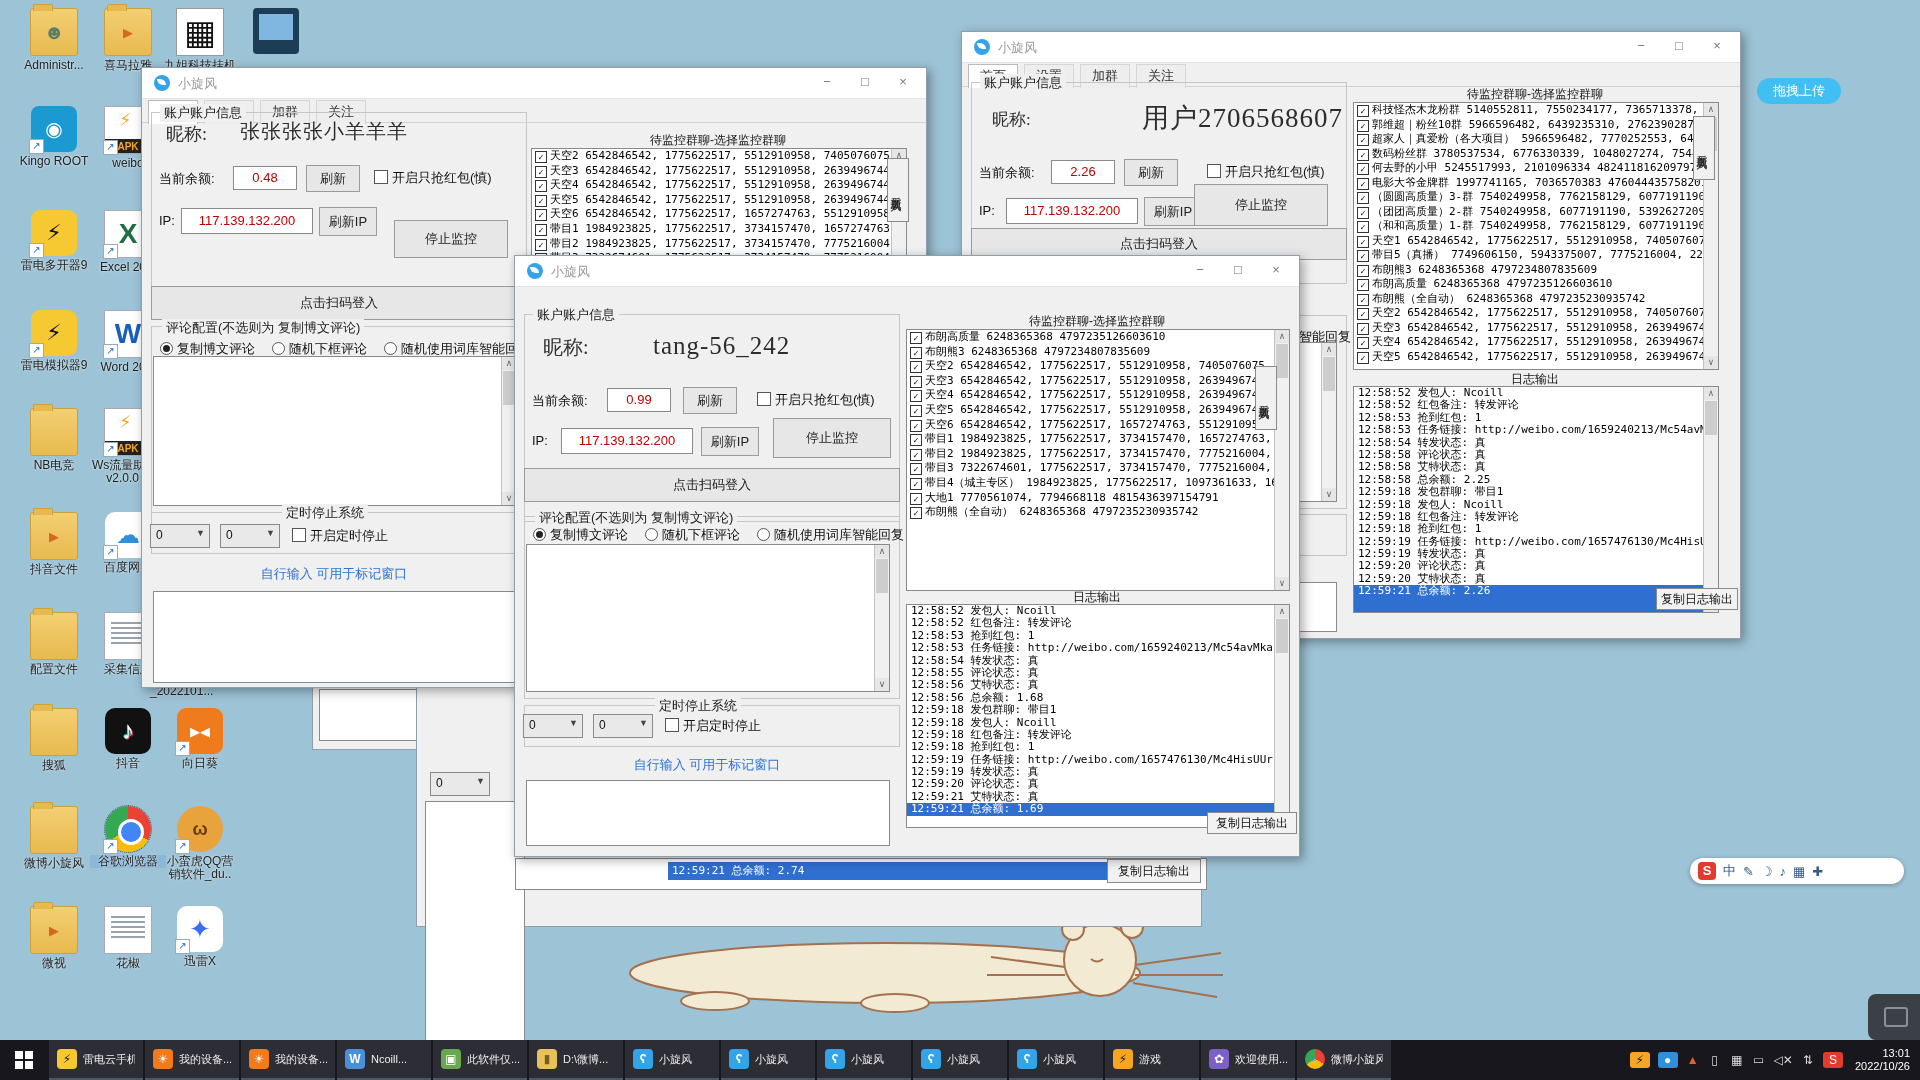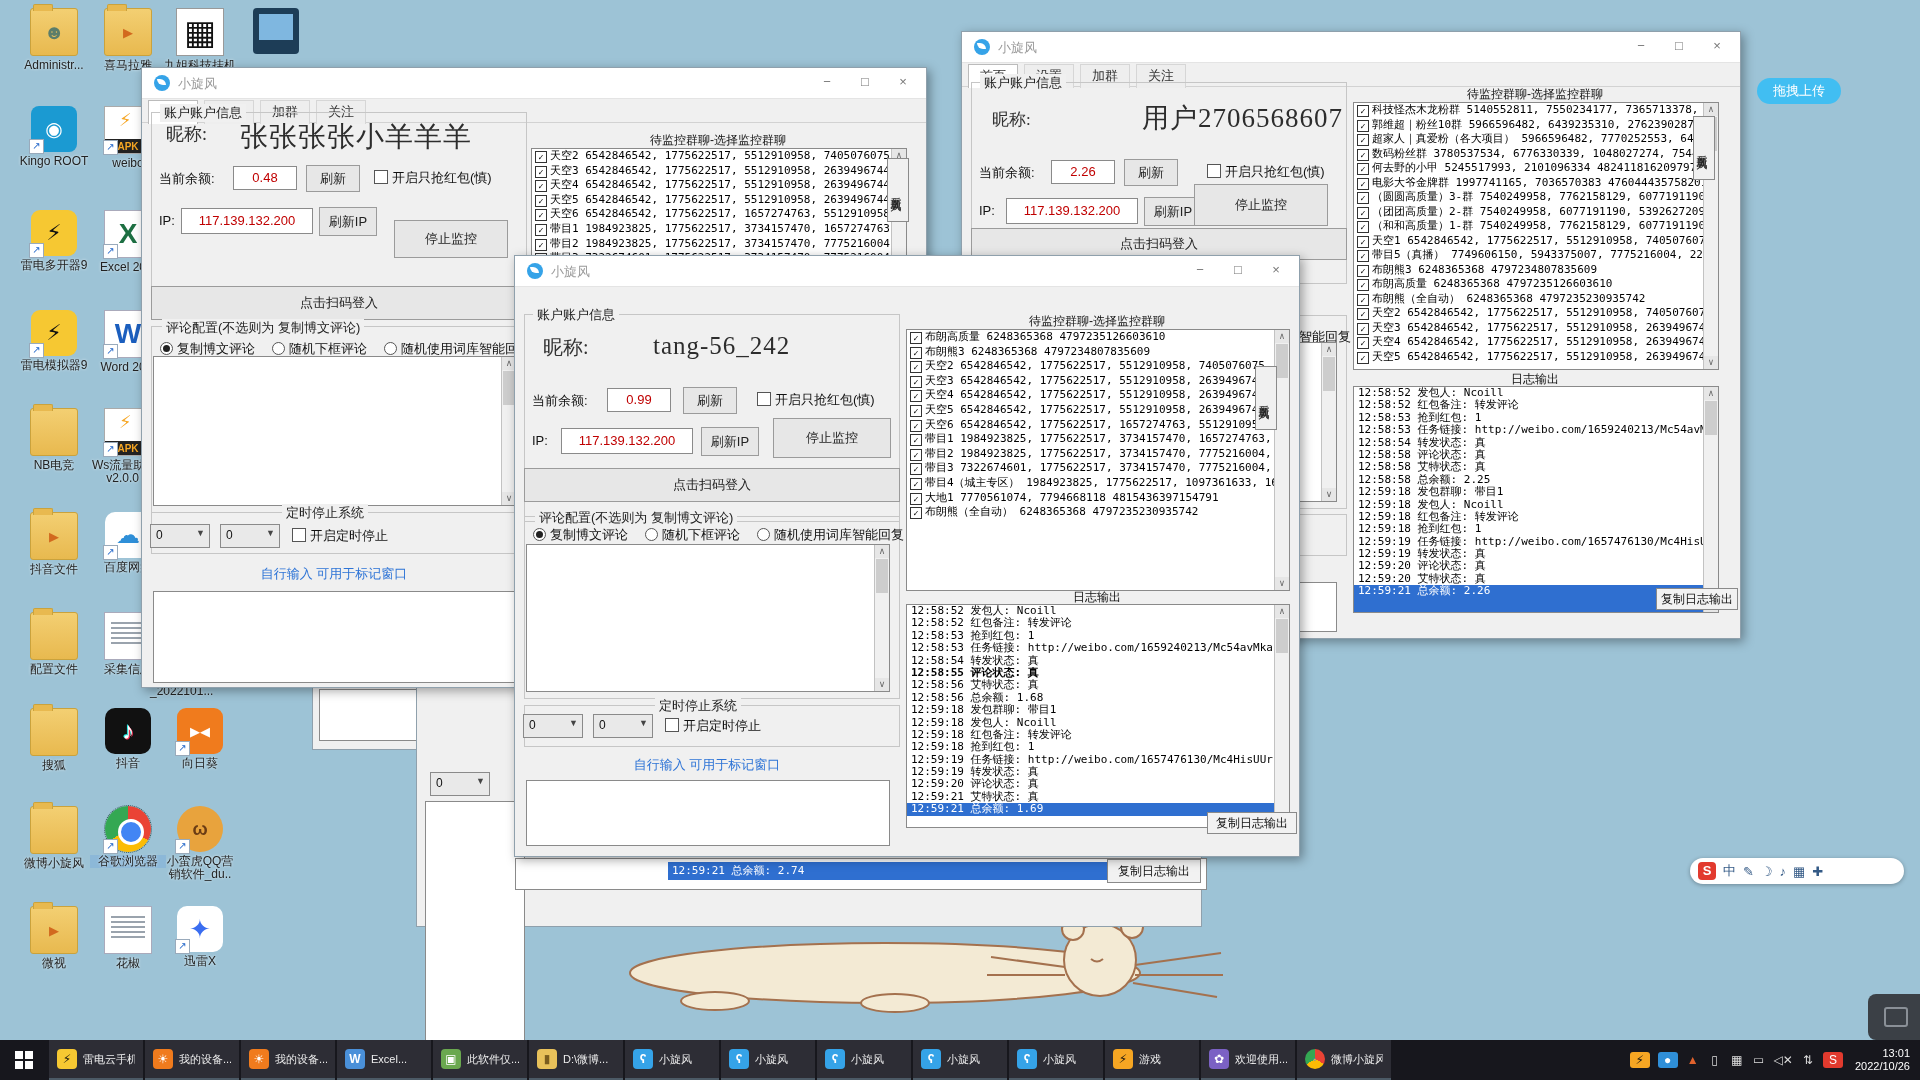--- a/index.html
+++ b/index.html
@@ -300,21 +300,21 @@
           <div class="birdico"></div>
           <div class="wtitle">小旋风</div>
           <div class="wbtn" style="right: 84px;">−</div>
           <div class="wbtn" style="right: 46px;">□</div>
           <div class="wbtn" style="right: 8px;">×</div>
         </div>
         <div class="tabsrow"><div class="tab sel">首页</div><div class="tab">设置</div><div class="tab">加群</div><div class="tab">关注</div></div>
         <div class="gbox" style="left: 9px; top: 44px; width: 374px; height: 200px;"></div>
         <div class="glabel" style="left: 18px; top: 36px;">账户账户信息</div>
         <div class="nicklab" style="left: 24px; top: 54px; font-size: 18px;">昵称:</div>
-        <div class="nickval" style="left: 98px; top: 50px; font-size: 28px;">张张张张小羊羊羊</div>
+        <div class="nickval" style="left: 98px; top: 50px; font-size: 20px;">张张张张小羊羊羊</div>
         <div class="flabel" style="left: 17px; top: 102px;">当前余额:</div>
         <div class="inbox" style="left: 91px; top: 98px; width: 62px; height: 22px; line-height: 22px;">0.48</div>
         <div class="pbtn" style="left: 164px; top: 97px; width: 52px; height: 25px; line-height: 25px;">刷新</div>
         <div class="ckb" style="left: 232px; top: 101px;"><i></i>开启只抢红包(慎)</div>
         <div class="flabel" style="left: 17px; top: 145px;">IP:</div>
         <div class="inbox" style="left: 39px; top: 140px; width: 130px; height: 24px; line-height: 24px;">117.139.132.200</div>
         <div class="pbtn" style="left: 177px; top: 139px; width: 56px; height: 27px; line-height: 27px;">刷新IP</div>
         <div class="pbtn" style="left: 252px; top: 152px; width: 112px; height: 36px; line-height: 36px;">停止监控</div>
         <div class="pbtn" style="left: 9px; top: 218px; width: 374px; height: 32px; line-height: 32px;">点击扫码登入</div>
         <div class="gbox" style="left: 9px; top: 258px; width: 374px; height: 185px;"></div>
@@ -533,21 +533,21 @@
           </div>
         </div>
         <div class="vreload" style="left: 740px; top: 110px; height: 62px;">重新载入</div>
         <div class="flabel" style="left: 391px; top: 333px; width: 382px; text-align: center; font-size: 12px;">日志输出</div>
         <div class="logbox" style="left: 391px; top: 348px; width: 382px; height: 222px;">
           <div class="logline" style="height: 12.4px; line-height: 12.4px;">12:58:52  发包人: Ncoill</div>
           <div class="logline" style="height: 12.4px; line-height: 12.4px;">12:58:52  红包备注: 转发评论</div>
           <div class="logline" style="height: 12.4px; line-height: 12.4px;">12:58:53  抢到红包: 1</div>
           <div class="logline" style="height: 12.4px; line-height: 12.4px;">12:58:53  任务链接: http://weibo.com/1659240213/Mc54avMka</div>
           <div class="logline" style="height: 12.4px; line-height: 12.4px;">12:58:54  转发状态: 真</div>
-          <div class="logline" style="height: 12.4px; line-height: 12.4px; font-weight: bold;">12:58:55  评论状态: 真</div>
+          <div class="logline" style="height: 12.4px; line-height: 12.4px;">12:58:55  评论状态: 真</div>
           <div class="logline" style="height: 12.4px; line-height: 12.4px;">12:58:56  艾特状态: 真</div>
           <div class="logline" style="height: 12.4px; line-height: 12.4px;">12:58:56  总余额: 1.68</div>
           <div class="logline" style="height: 12.4px; line-height: 12.4px;">12:59:18  发包群聊: 带目1</div>
           <div class="logline" style="height: 12.4px; line-height: 12.4px;">12:59:18  发包人: Ncoill</div>
           <div class="logline" style="height: 12.4px; line-height: 12.4px;">12:59:18  红包备注: 转发评论</div>
           <div class="logline" style="height: 12.4px; line-height: 12.4px;">12:59:18  抢到红包: 1</div>
           <div class="logline" style="height: 12.4px; line-height: 12.4px;">12:59:19  任务链接: http://weibo.com/1657476130/Mc4HisUUr</div>
           <div class="logline" style="height: 12.4px; line-height: 12.4px;">12:59:19  转发状态: 真</div>
           <div class="logline" style="height: 12.4px; line-height: 12.4px;">12:59:20  评论状态: 真</div>
           <div class="logline" style="height: 12.4px; line-height: 12.4px;">12:59:21  艾特状态: 真</div>
@@ -593,21 +593,21 @@
         <div class="titem">
           <div class="tico" style="background: rgb(240, 123, 29); color: rgb(255, 255, 255);">☀</div>
           <div class="tlab">我的设备...</div>
         </div>
         <div class="titem">
           <div class="tico" style="background: rgb(240, 123, 29); color: rgb(255, 255, 255);">☀</div>
           <div class="tlab">我的设备...</div>
         </div>
         <div class="titem">
           <div class="tico" style="background: rgb(74, 144, 217); color: rgb(255, 255, 255);">W</div>
-          <div class="tlab">Excel...</div>
+          <div class="tlab">Ncoill...</div>
         </div>
         <div class="titem">
           <div class="tico" style="background: rgb(106, 168, 79); color: rgb(255, 255, 255);">▣</div>
           <div class="tlab">此软件仅...</div>
         </div>
         <div class="titem">
           <div class="tico" style="background: rgb(232, 193, 90); color: rgb(122, 92, 30);">▮</div>
           <div class="tlab">D:\微博...</div>
         </div>
         <div class="titem">

